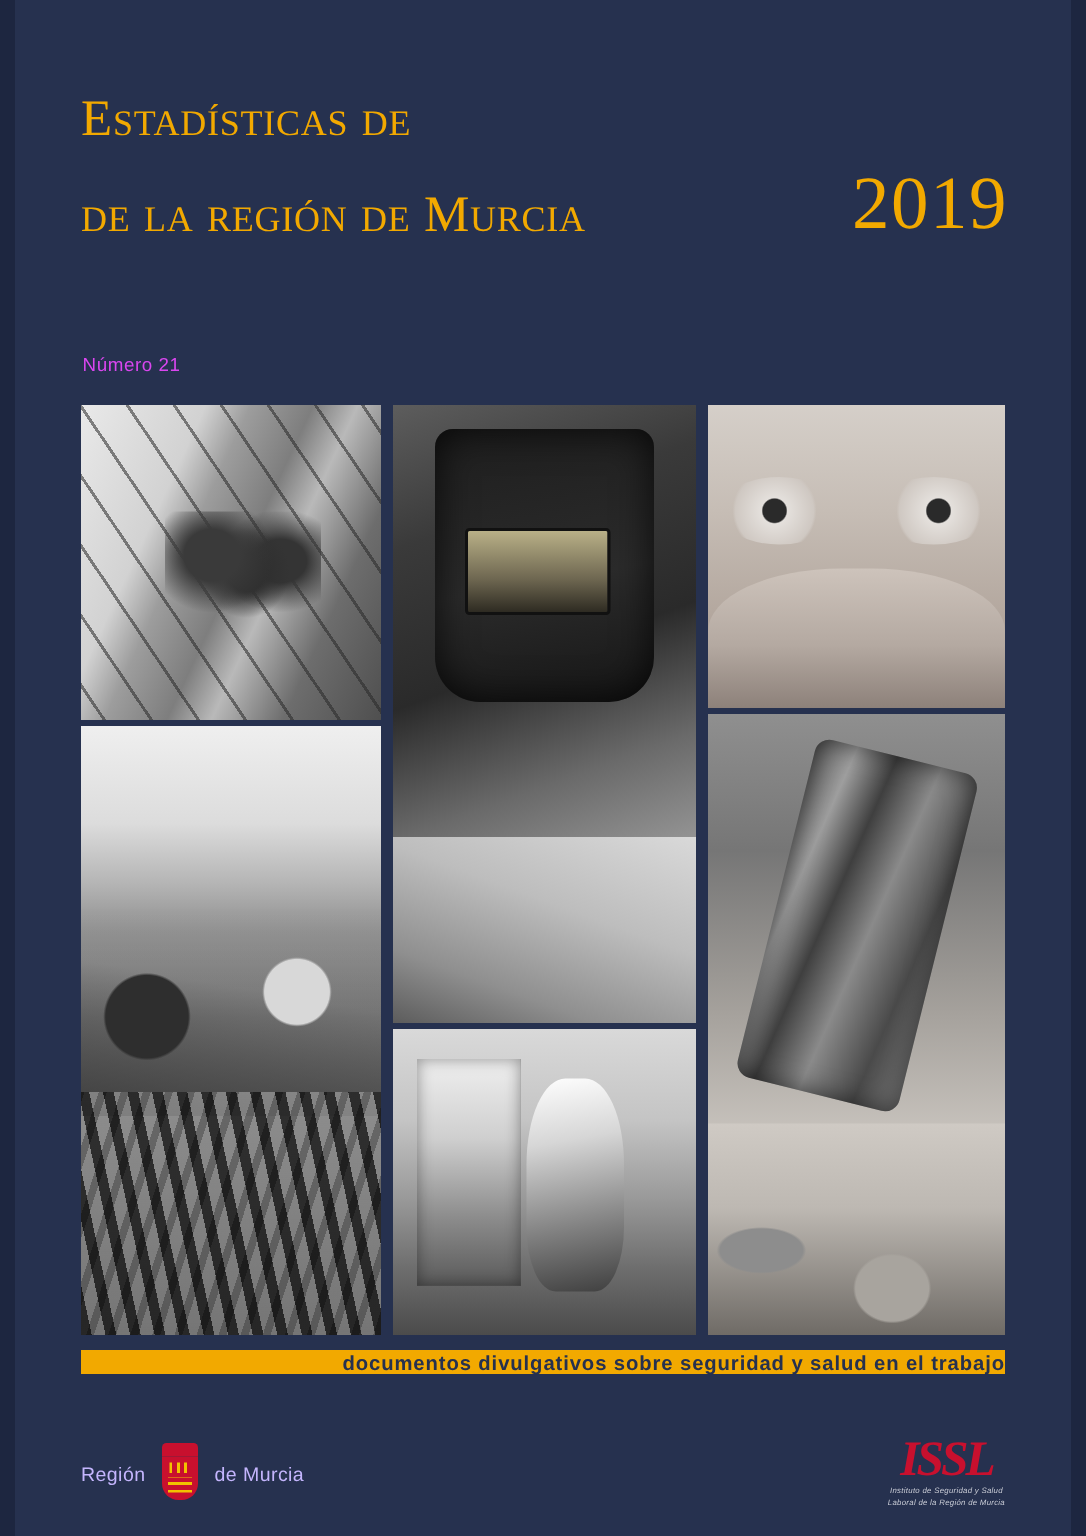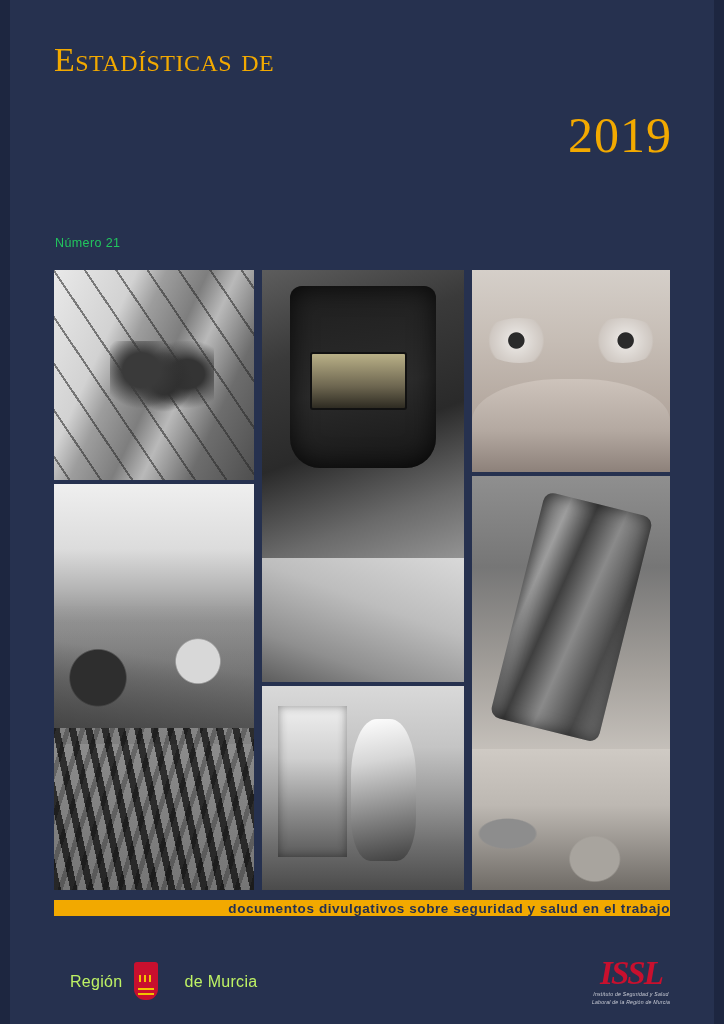--- a/index.html
+++ b/index.html
@@ -36,36 +36,37 @@
     font-family: "Liberation Serif", serif;
     color: #f2a900;
     font-size: 33px;
     letter-spacing: 0.5px;
     line-height: 44px;
     white-space: nowrap;
   }
   .title-line.small-caps {
     font-variant: small-caps;
     font-size: 34px;
+    margin-top: 20px;
   }
   .year {
     position: absolute;
     right: 52px;
     top: 104px;
     font-family: "Liberation Serif", serif;
     color: #f2a900;
     font-size: 50px;
     line-height: 62px;
     letter-spacing: 1px;
   }
   .issue {
     position: absolute;
     left: 55px;
     top: 236px;
-    color: #22c55e;
+    color: #d946ef;
     font-size: 12.5px;
     letter-spacing: 0.4px;
   }
 
   
   .collage {
     position: absolute;
     left: 54px;
     top: 270px;
     width: 616px;
@@ -226,24 +227,23 @@
   }
   .region-logo {
     position: absolute;
     left: 54px;
     bottom: 22px;
     display: flex;
     align-items: center;
     gap: 8px;
   }
   .region-text {
-    color: #bef264;
-    font-size: 16px;
+    color: #c4b5fd;
+    font-size: 13px;
     letter-spacing: 0.3px;
-    margin-left: 16px;
   }
   .shield {
     width: 30px;
     height: 40px;
     position: relative;
   }
   .shield .crown {
     position: absolute;
     top: 0; left: 3px;
     width: 24px; height: 9px;
@@ -299,20 +299,21 @@
 </style>
 </head>
 <body>
 
 <div class="page">
   <div class="edge edge-left"></div>
   <div class="edge edge-right"></div>
 
   <div class="title-block">
     <div class="title-line small-caps">Estadísticas de</div>
+    <div class="title-line small-caps">de la región de Murcia</div>
   </div>
 
   <div class="year">2019</div>
 
   <div class="issue">Número 21</div>
 
   <div class="collage">
     <div class="photo ph1"></div>
     <div class="photo ph2"></div>
     <div class="photo ph3">

